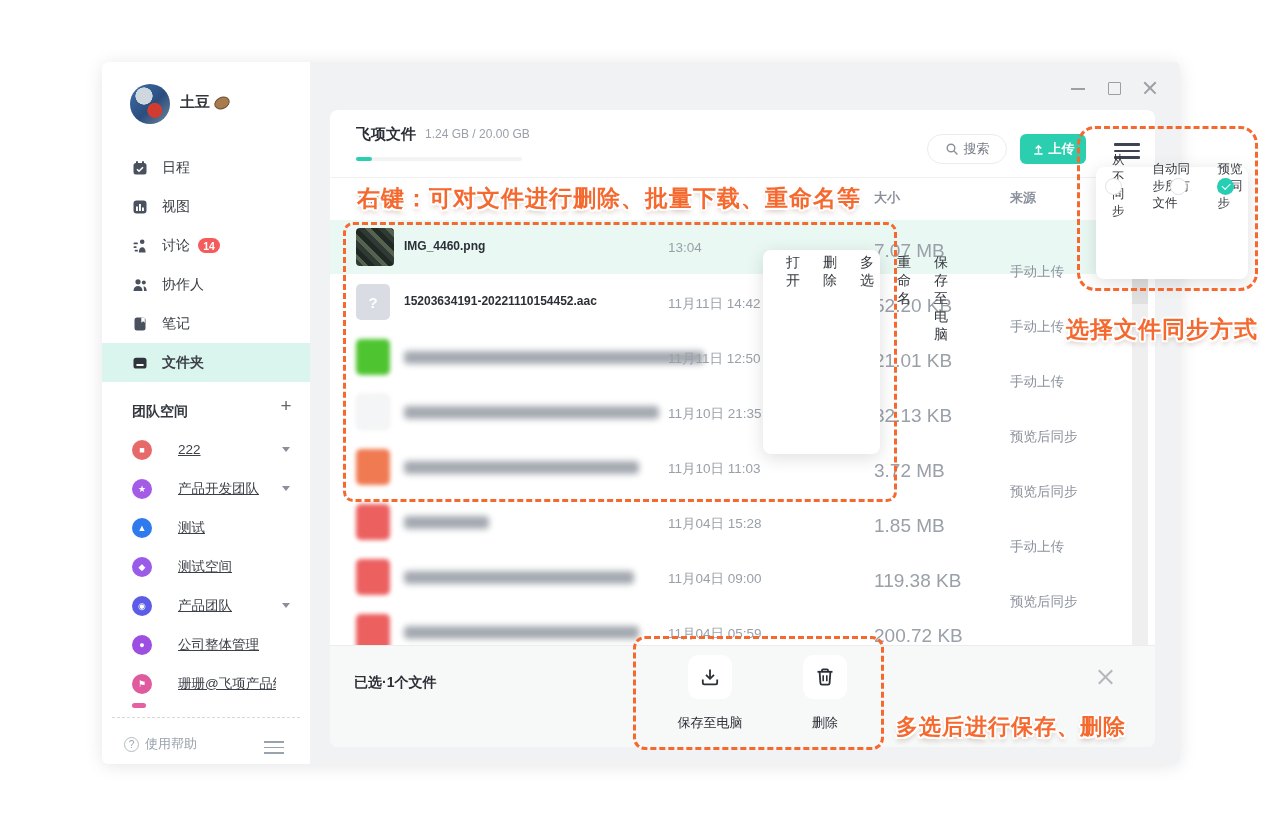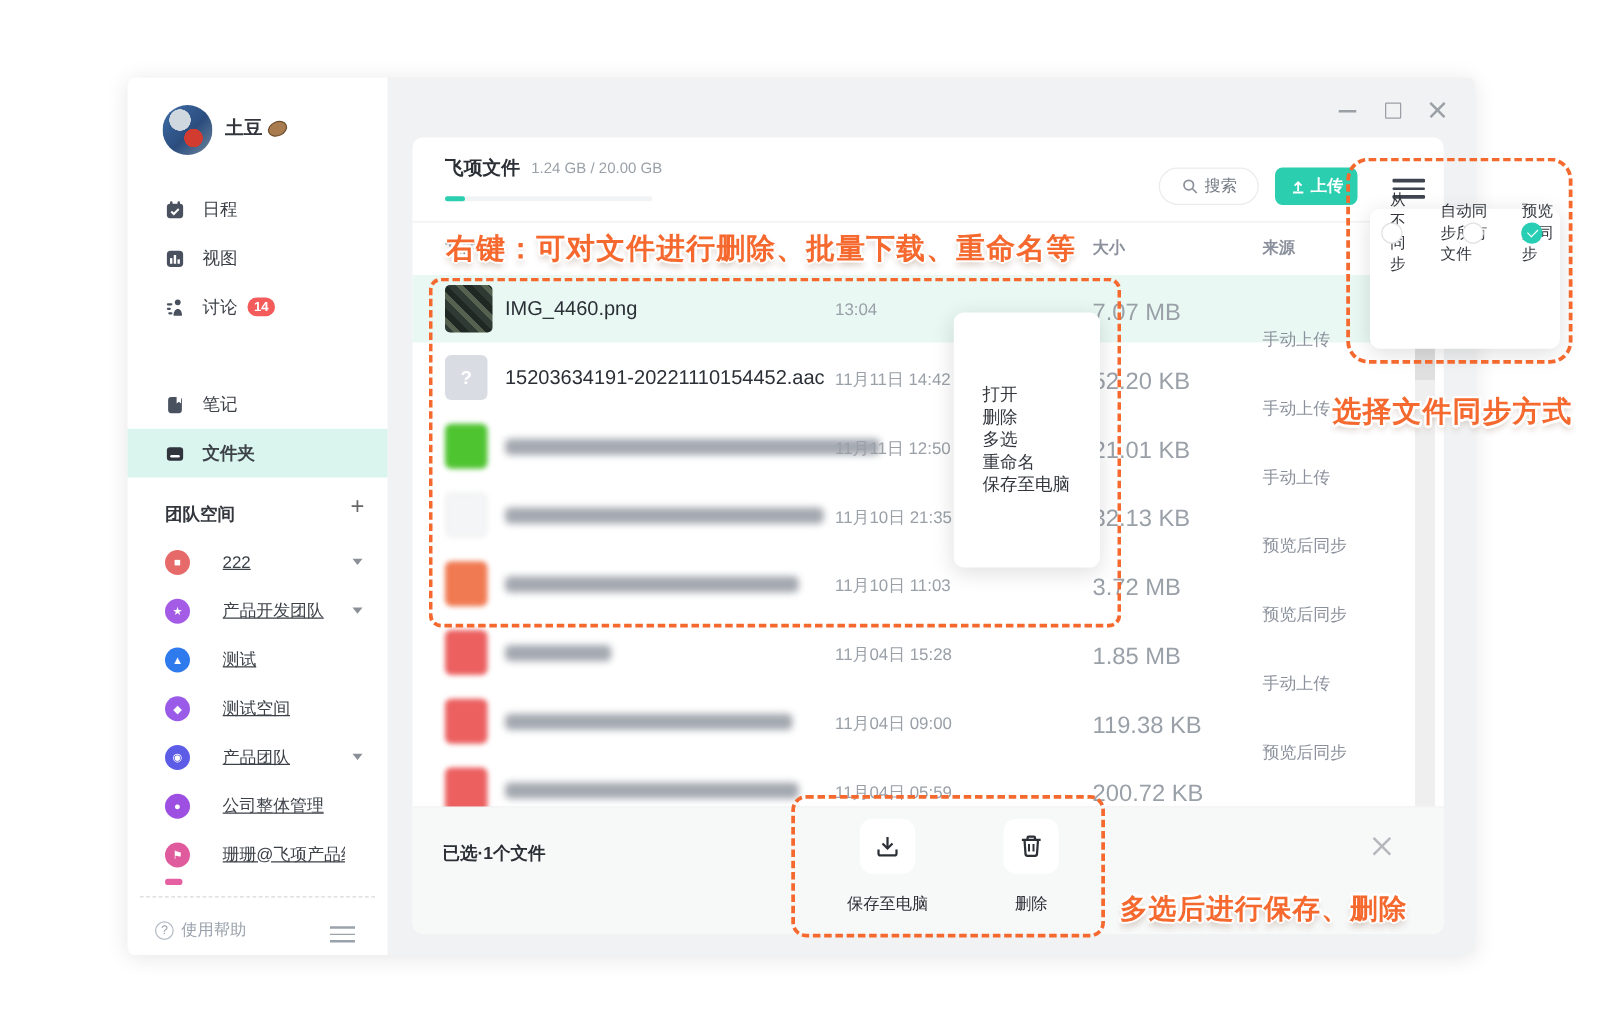--- a/index.html
+++ b/index.html
@@ -67,42 +67,42 @@
   .row.selected { background:#e9f8f3; }
   .ficon { position:absolute; left:26px; top:9px; width:34px; height:36px; border-radius:5px; }
   .ficon.thumb { width:38px; height:38px; top:8px; border-radius:4px;
         background:repeating-linear-gradient(45deg,#2e3a33 0 5px,#55624f 5px 9px,#1f2823 9px 14px); }
   .ficon.unknown { background:#d9dde3; display:flex; align-items:center; justify-content:center;
         color:#fff; font-size:15px; font-weight:bold; }
   .ficon.blur-green { background:#4fc431; filter:blur(2px); }
   .ficon.blur-white { background:#f4f5f6; border:1px solid #ececec; filter:blur(2px); }
   .ficon.blur-orange { background:#f07a52; filter:blur(2px); }
   .ficon.blur-red { background:#ec6060; filter:blur(2px); }
-  .fname { position:absolute; left:74px; top:19px; font-size:16px; font-weight:normal; color:#2b2f36; }
+  .fname { position:absolute; left:74px; top:19px; font-size:12px; font-weight:bold; color:#2b2f36; }
   .fblur { position:absolute; left:74px; top:21px; height:13px; border-radius:4px; background:#8d939c; opacity:.8; filter:blur(3px); }
   .fdate { position:absolute; left:338px; top:20px; font-size:13.5px; color:#9aa0a8; }
   .fsize { position:absolute; left:544px; top:20px; font-size:19px; color:#9aa0a8; }
   .fsource { position:absolute; left:680px; top:20px; font-size:13.5px; color:#8b919c;margin-top:23px; }
 
   .scroll-track { position:absolute; left:802px; top:70px; width:16px; height:465px; background:#efefef; }
   .scroll-thumb { position:absolute; left:0; top:4px; width:16px; height:120px; background:#e0e0e0; }
 
   
   .sel-bar { position:absolute; left:0; top:535px; width:825px; height:102px; background:#f7f8f8; border-radius:0 0 8px 8px; border-top:1px solid #ededed; }
   .sel-status { position:absolute; left:24px; top:28px; font-size:14px; font-weight:bold; color:#2b2f36; }
   .act-btn { position:absolute; top:9px; width:44px; height:44px; background:#fff; border-radius:10px;
              display:flex; align-items:center; justify-content:center; cursor:pointer; }
   .act-label { position:absolute; top:68px; font-size:13px; color:#2b2f36; width:80px; text-align:center; }
   .sel-close { position:absolute; left:766px; top:22px; width:18px; height:18px; cursor:pointer; }
   .sel-close::before,.sel-close::after { content:""; position:absolute; left:0; top:8px; width:19px; height:2px; background:#b4b8bd; }
   .sel-close::before { transform:rotate(45deg);} .sel-close::after { transform:rotate(-45deg);}
 
   
   .ctx-menu { position:absolute; left:763px; top:250px; width:117px; height:204px; background:#fff; border-radius:8px;
-              box-shadow:0 4px 18px rgba(0,0,0,.13); display:flex; flex-direction:column; justify-content:center; padding:4px 0; z-index:30;font-family:Liberation Serif, serif; }
+              box-shadow:0 4px 18px rgba(0,0,0,.13); display:flex; flex-direction:row; justify-content:flex-start; padding:4px 0; z-index:30;font-family:Liberation Serif, serif; }
   .ctx-item { padding-left:23px; font-size:14px; color:#33373d; cursor:pointer; }
 
   
   .sync-menu { position:absolute; left:1096px; top:167px; width:152px; height:112px; background:#fff; border-radius:8px;
                box-shadow:0 4px 18px rgba(0,0,0,.13); display:flex; flex-direction:row; justify-content:space-evenly; padding:4px 0; z-index:30; }
   .sync-opt { position:relative; display:flex; align-items:center; padding-left:16px; cursor:pointer; height:30px; }
   .sync-label { font-size:12.5px; color:#33373d; }
   .radio { position:absolute; right:14px; width:17px; height:17px; border-radius:50%; border:1.5px solid #e2e2e2; background:#fff; }
   .radio.checked { border:none; background:#27ceb4; }
   .radio.checked::after { content:""; position:absolute; left:4.5px; top:5px; width:7px; height:3.5px;
@@ -163,20 +163,31 @@
           <svg width="16" height="16" viewBox="0 0 16 16">
               <circle cx="10.2" cy="3.8" r="2.3" fill="#4a515e"></circle>
               <path d="M6.8 14.5c0-3.4 1.5-5.3 3.5-5.3s3.3 2 3.3 5.3z" fill="#4a515e"></path>
               <rect x="1.5" y="4.6" width="4.4" height="1.7" rx=".85" fill="#4a515e"></rect>
               <rect x="1.5" y="8.2" width="3.2" height="1.7" rx=".85" fill="#4a515e"></rect>
               <rect x="2.6" y="11.8" width="3.4" height="1.7" rx=".85" fill="#4a515e"></rect>
             </svg>
         </span>
         <span class="nav-label">讨论</span>
         <span class="badge">14</span>
+      </div>
+      <div class="nav-item" style="top:203px">
+        <span class="nav-ic">
+          <svg width="16" height="16" viewBox="0 0 16 16">
+              <circle cx="6" cy="4.8" r="2.6" fill="#4a515e"></circle>
+              <path d="M1.5 14c0-3.2 2-5 4.5-5s4.5 1.8 4.5 5z" fill="#4a515e"></path>
+              <circle cx="11.8" cy="5.4" r="2" fill="#4a515e"></circle>
+              <path d="M11.6 9.2c1.9.3 3.1 2 3.1 4.8h-2.6" fill="#4a515e"></path>
+            </svg>
+        </span>
+        <span class="nav-label">协作人</span>
       </div>
       <div class="nav-item" style="top:242px">
         <span class="nav-ic">
           <svg width="16" height="16" viewBox="0 0 16 16">
               <rect x="2.5" y="1.5" width="11" height="13" rx="2.5" fill="#4a515e"></rect>
               <path d="M9.3 1.5v5.2l1.8-1.4 1.7 1.4V1.5z" fill="#fff"></path>
             </svg>
         </span>
         <span class="nav-label">笔记</span>
       </div>

